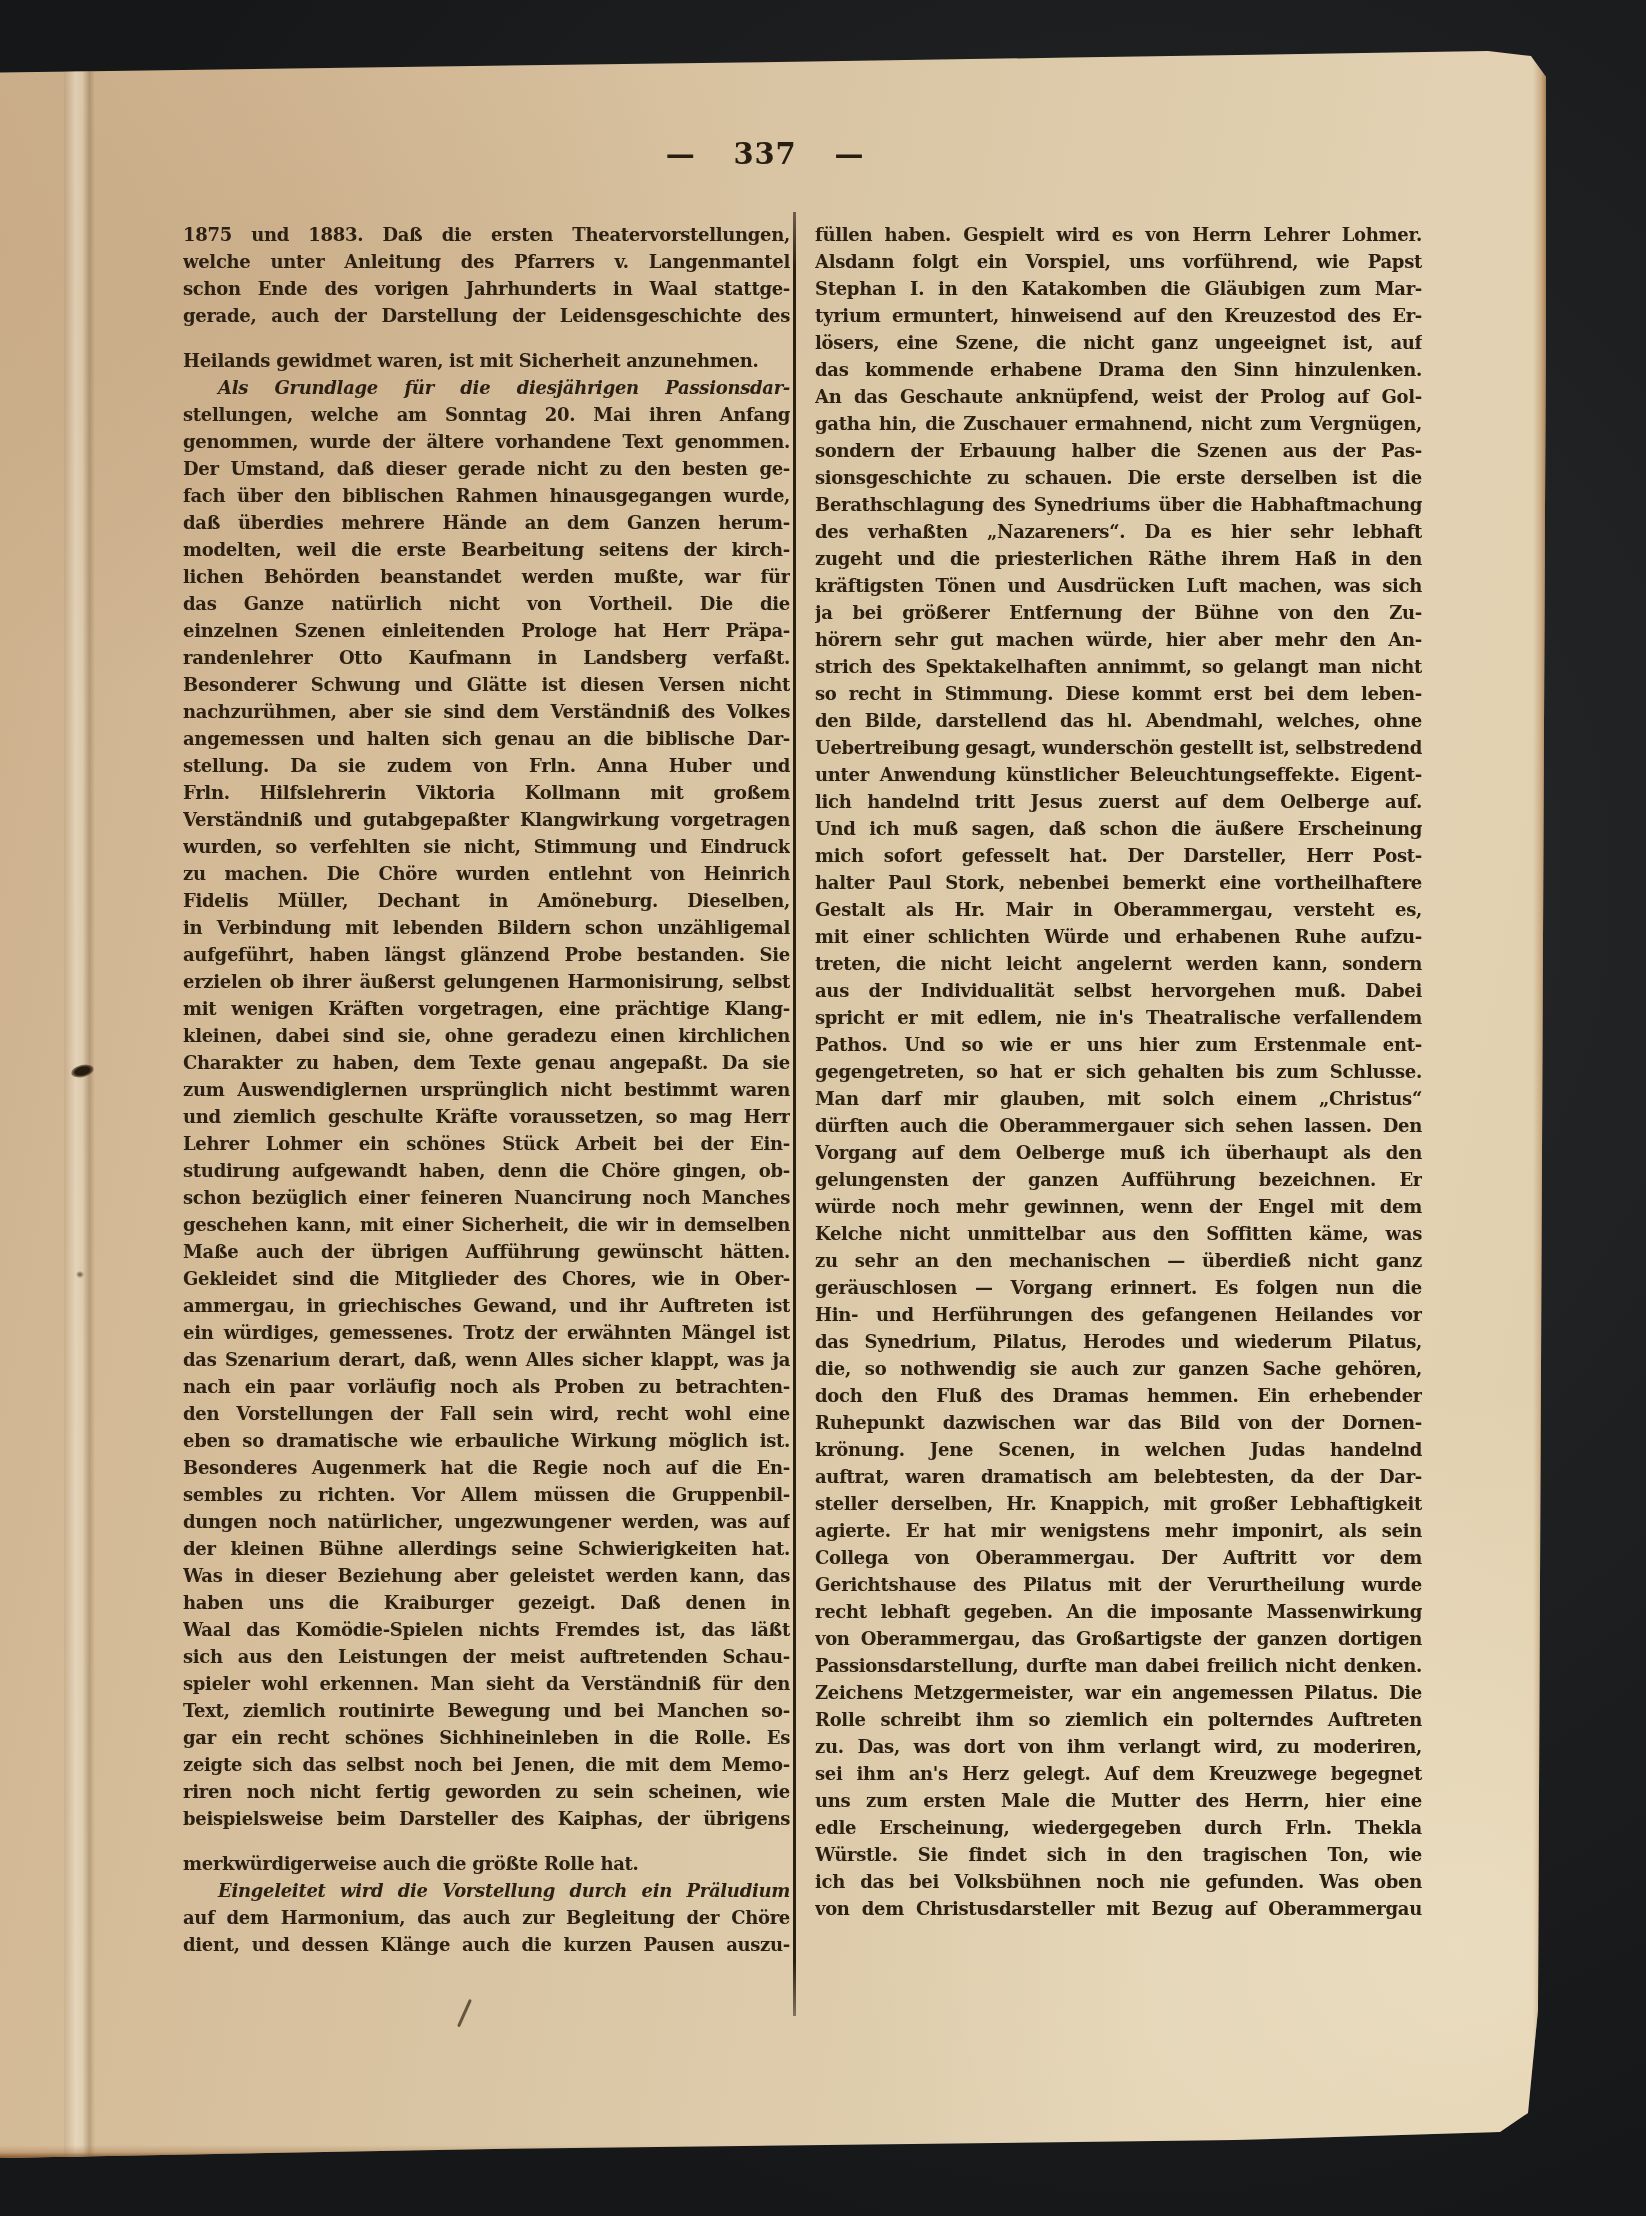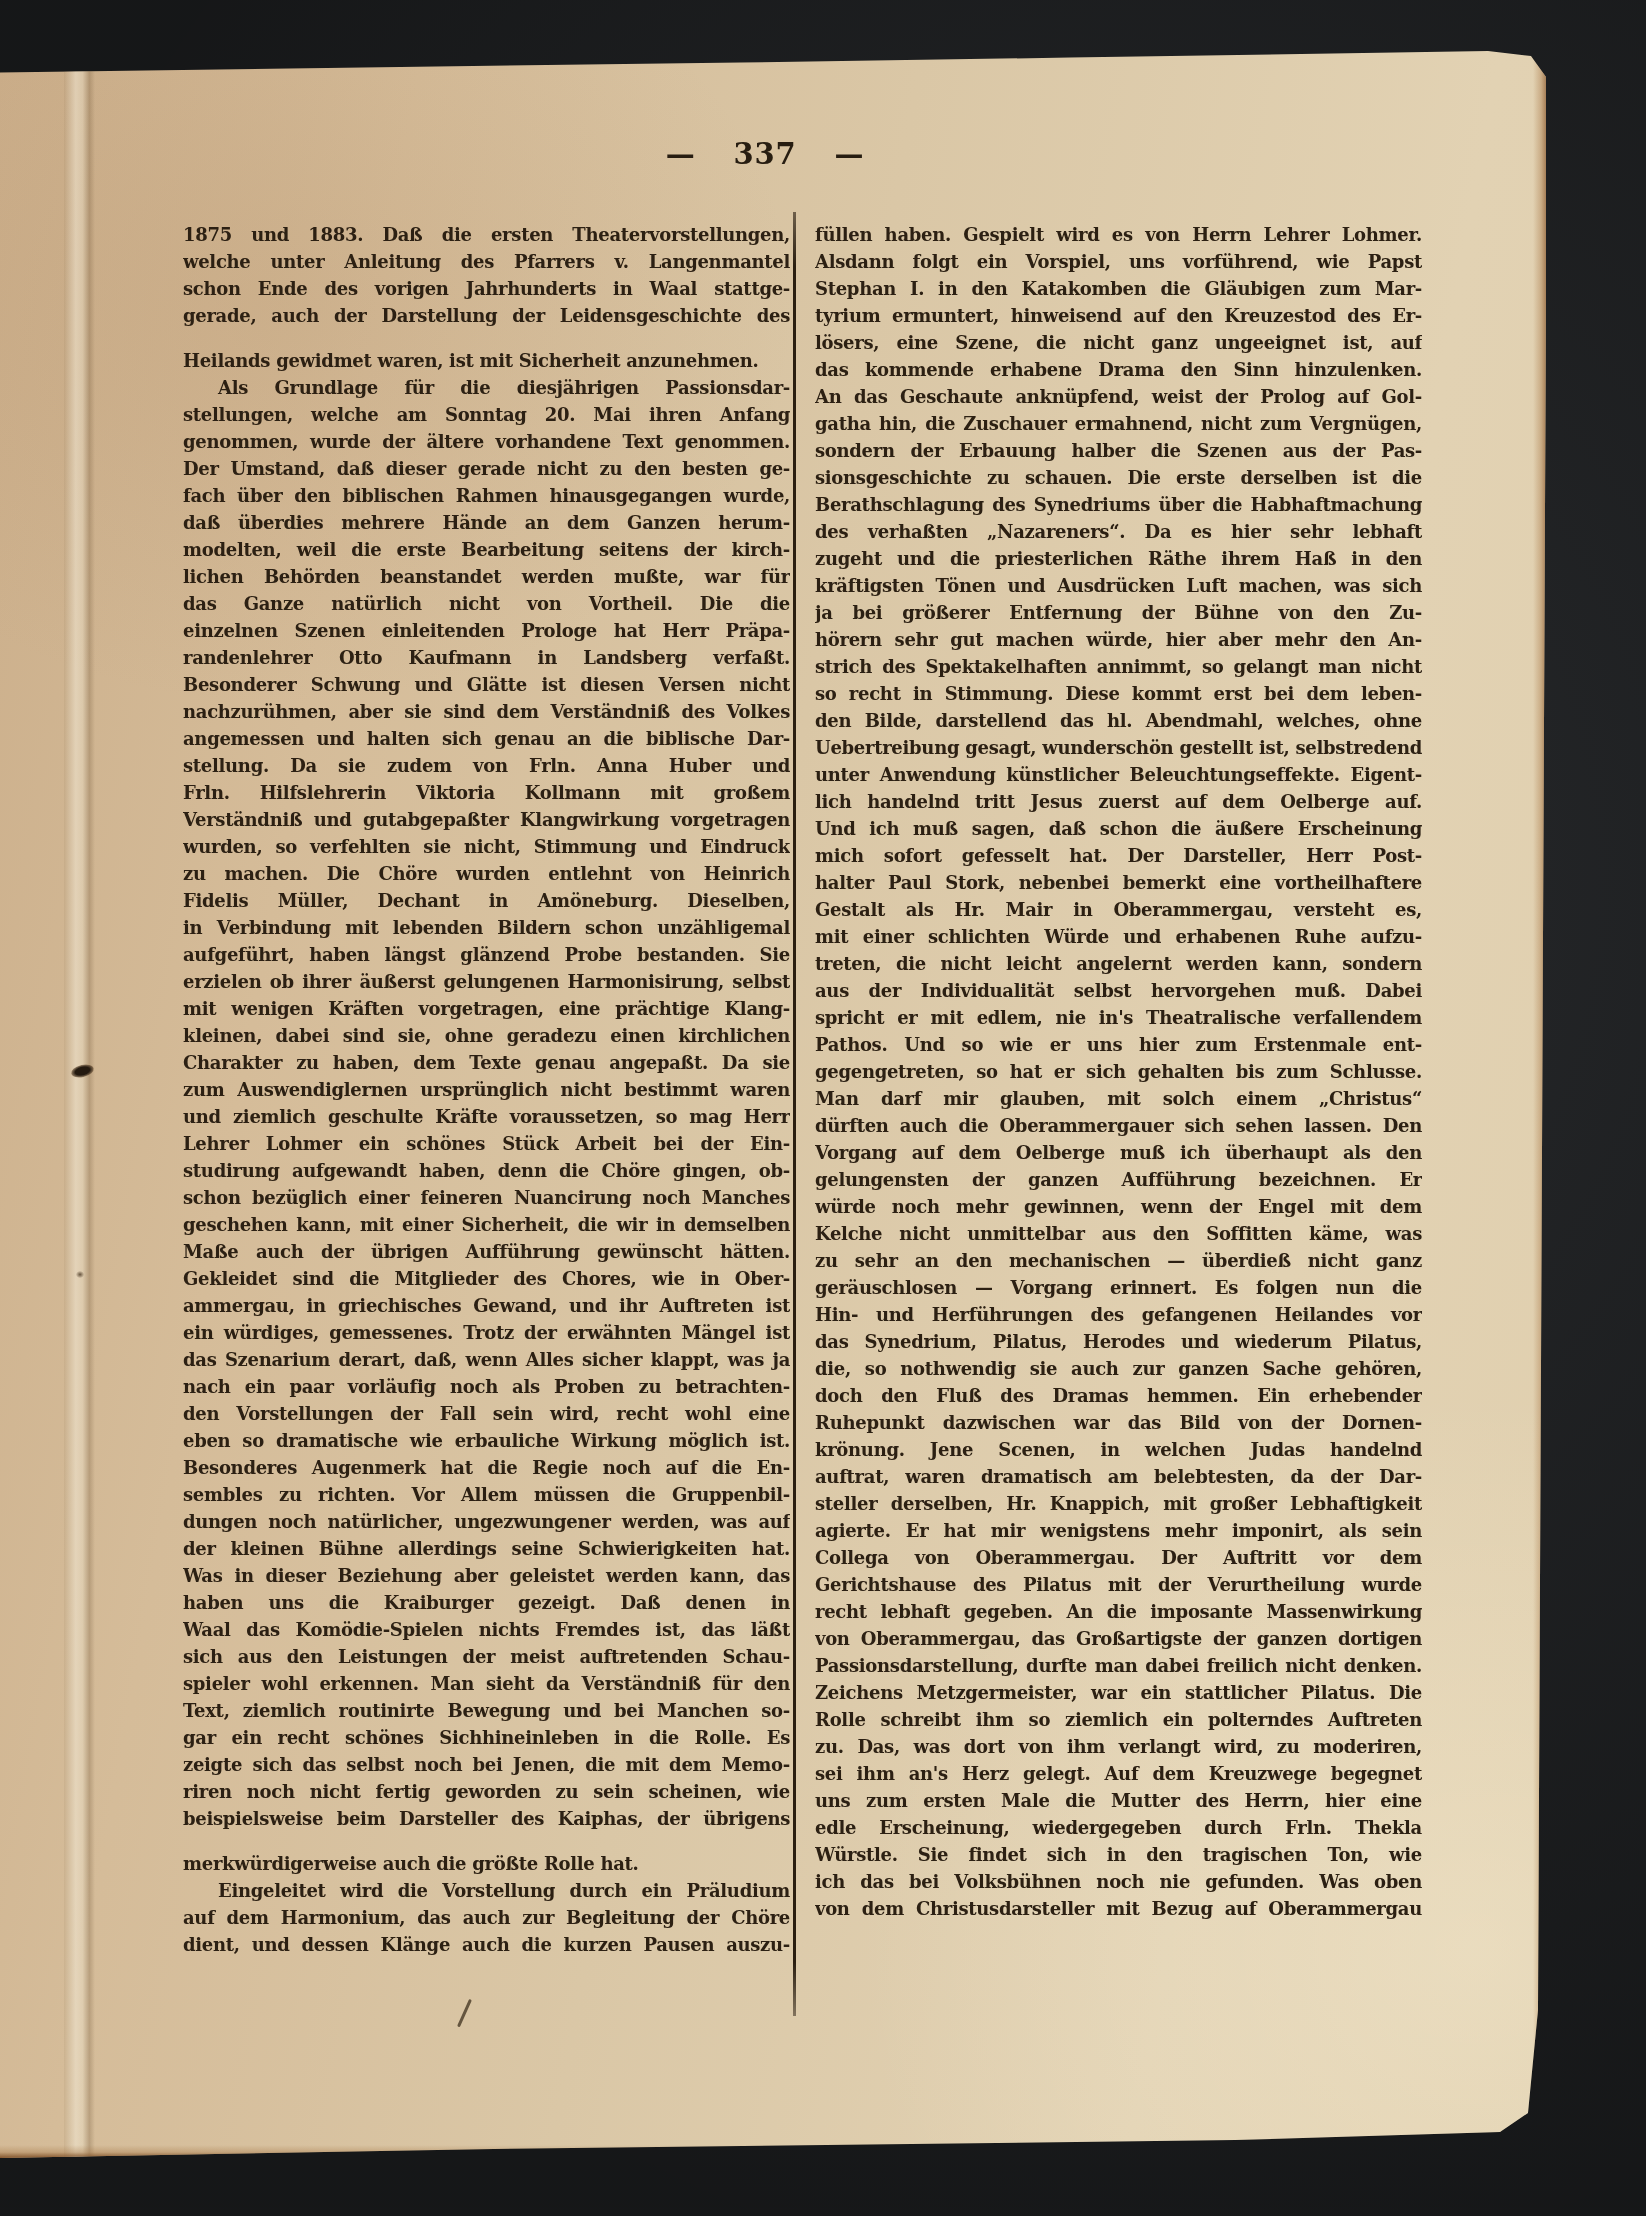--- a/index.html
+++ b/index.html
@@ -64,21 +64,21 @@
   .col-left{left:183px;}
   .col-right{left:815px;}
   .divider{
     position:absolute;left:793px;top:161px;width:3.3px;height:1804px;
     background:linear-gradient(to bottom, rgba(40,28,16,.6), #2a1e10 3%, #2a1e10 97%, rgba(40,28,16,.5));
   }
   .t-line{
     height:27px;line-height:27.6px;overflow:hidden;
     text-align:justify;text-align-last:justify;
   }
-  .t-line.indent{text-indent:35px;}
+  .t-line.indent{text-indent:35px;font-style:italic;}
   .t-line.flush{text-align-last:left;margin-top:18px;}
 </style>
 </head>
 <body>
 
 <div id="page">
   <div class="crease"></div>
   <div class="hole1"></div>
   <div class="hole2"></div>
 
@@ -203,21 +203,21 @@
       <div class="t-line">Ruhepunkt dazwischen war das Bild von der Dornen-</div>
       <div class="t-line">krönung.  Jene Scenen, in welchen Judas handelnd</div>
       <div class="t-line">auftrat, waren dramatisch am belebtesten, da der Dar-</div>
       <div class="t-line">steller derselben, Hr. Knappich, mit großer Lebhaftigkeit</div>
       <div class="t-line">agierte.  Er hat mir wenigstens mehr imponirt, als sein</div>
       <div class="t-line">Collega von Oberammergau.  Der Auftritt vor dem</div>
       <div class="t-line">Gerichtshause des Pilatus mit der Verurtheilung wurde</div>
       <div class="t-line">recht lebhaft gegeben.  An die imposante Massenwirkung</div>
       <div class="t-line">von Oberammergau, das Großartigste der ganzen dortigen</div>
       <div class="t-line">Passionsdarstellung, durfte man dabei freilich nicht denken.</div>
-      <div class="t-line">Zeichens Metzgermeister, war ein stattlicher Pilatus.  Die</div>
+      <div class="t-line">Zeichens Metzgermeister, war ein angemessen Pilatus.  Die</div>
       <div class="t-line">Rolle schreibt ihm so ziemlich ein polterndes Auftreten</div>
       <div class="t-line">zu.  Das, was dort von ihm verlangt wird, zu moderiren,</div>
       <div class="t-line">sei ihm an's Herz gelegt.  Auf dem Kreuzwege begegnet</div>
       <div class="t-line">uns zum ersten Male die Mutter des Herrn, hier eine</div>
       <div class="t-line">edle Erscheinung, wiedergegeben durch Frln. Thekla</div>
       <div class="t-line">Würstle.  Sie findet sich in den tragischen Ton, wie</div>
       <div class="t-line">ich das bei Volksbühnen noch nie gefunden.  Was oben</div>
       <div class="t-line">von dem Christusdarsteller mit Bezug auf Oberammergau</div>
     </div>
 

